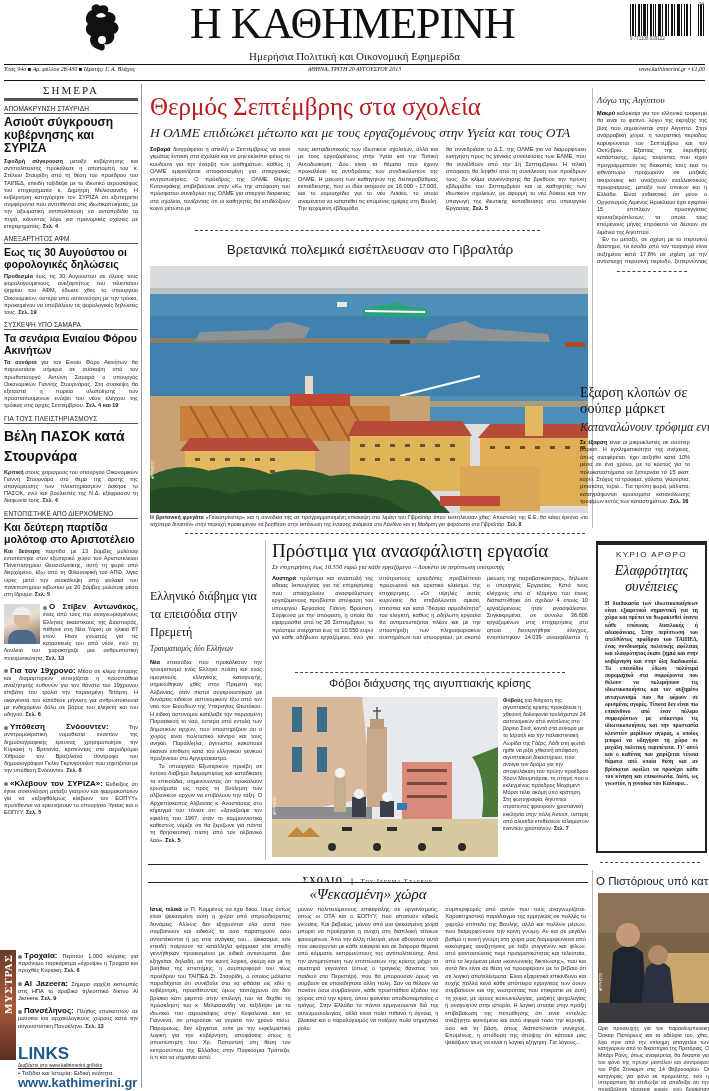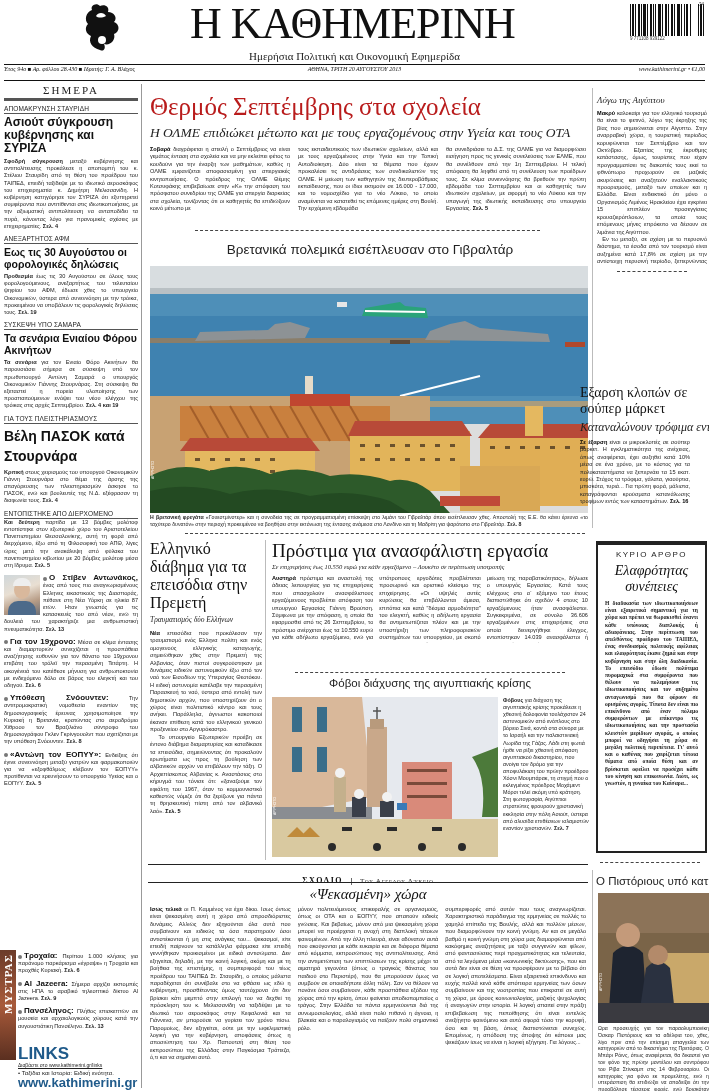--- a/index.html
+++ b/index.html
@@ -104,34 +104,35 @@
     <div class="lc-head" style="font-size:10.5px;line-height:12px;">Τα σενάρια Ενιαίου Φόρου Ακινήτων</div>
     <div class="lc-item"><b>Τα σενάρια</b> <span>για τον Ενιαίο Φόρο Ακινήτων θα παρουσιάσει σήμερα σε σύσκεψη υπό τον πρωθυπουργό Αντώνη Σαμαρά ο υπουργός Οικονομικών Γιάννης Στουρνάρας. Στη σύσκεψη θα εξεταστεί η πορεία υλοποίησης των προαπαιτούμενων ενόψει του νέου ελέγχου της τρόικας στις αρχές Σεπτεμβρίου.</span> <b>Σελ. 4 και 19</b></div>
   </div>
   <div>
     <div class="lc-kicker">ΓΙΑ ΤΟΥΣ ΠΛΕΙΣΤΗΡΙΑΣΜΟΥΣ</div>
     <div class="lc-head" style="font-size:14px;line-height:20px;">Βέλη ΠΑΣΟΚ κατά Στουρνάρα</div>
     <div class="lc-item"><b>Κριτική</b> <span>στους χειρισμούς του υπουργού Οικονομικών Γιάννη Στουρνάρα στο θέμα της άρσης της απαγόρευσης των πλειστηριασμών άσκησε το ΠΑΣΟΚ, ενώ και βουλευτές της Ν.Δ. εξέφρασαν τη διαφωνία τους.</span> <b>Σελ. 4</b></div>
   </div>
   <div>
     <div class="lc-kicker">ΕΝΤΟΠΙΣΤΗΚΕ ΑΠΟ ΔΙΕΡΧΟΜΕΝΟ</div>
+    <div class="lc-head" style="font-size:10.5px;line-height:12px;">Και δεύτερη παρτίδα μολότοφ στο Αριστοτέλειο</div>
     <div class="lc-item"><b>Και δεύτερη</b> <span>παρτίδα με 13 βόμβες μολότοφ εντοπίστηκε στον εξωτερικό χώρο του Αριστοτελείου Πανεπιστημίου Θεσσαλονίκης, αυτή τη φορά από διερχόμενο, έξω από τη Φιλοσοφική του ΑΠΘ, λίγες ώρες μετά την ανακάλυψη από φύλακα του πανεπιστημίου κιβωτίου με 20 βόμβες μολότοφ μέσα στη Ιδρυμα.</span> <b>Σελ. 5</b></div>
   </div>
 
   <div class="lc-item" style="margin-top:4px;">
     <div style="float:left;width:36px;height:40px;margin:1px 3px 1px 0;background:linear-gradient(160deg,#cfd7db 0%,#e9dfd2 40%,#b79c86 70%,#6b6f78 100%);position:relative;">
       <div style="position:absolute;left:10px;top:6px;width:16px;height:18px;border-radius:50%;background:#d9b89c;"></div>
       <div style="position:absolute;left:9px;top:3px;width:18px;height:8px;border-radius:8px 8px 0 0;background:#eee;"></div>
       <div style="position:absolute;left:4px;top:26px;width:28px;height:14px;border-radius:10px 10px 0 0;background:#4d6a8a;"></div>
     </div>
     <span class="bullet"></span><b class="lead">Ο Στίβεν Αντωνάκος,</b> <span>ένας από τους πιο αναγνωρισμένους Ελληνες εικαστικούς της Διασποράς, πέθανε στη Νέα Υόρκη σε ηλικία 87 ετών. Ηταν γνωστός για τις κατασκευές του από νέον, ενώ τη δουλειά του χαρακτήριζε μια ανθρωπιστική πνευματικότητα.</span> <b>Σελ. 13</b>
   </div>
   <div class="lc-item"><span class="bullet"></span><b class="lead">Για τον 19χρονο:</b> <span>Μέσα σε κλίμα έντασης και διαμαρτυριών συνεχίζεται η προσπάθεια αναζήτησης ευθυνών για τον θάνατο του 19χρονου επιβάτη του τρόλεϊ την περασμένη Τετάρτη. Η οικογένειά του κατέθεσε μήνυση για ανθρωποκτονία με ενδεχόμενο δόλο σε βάρος του ελεγκτή και του οδηγού.</span> <b>Σελ. 6</b></div>
   <div class="lc-item"><span class="bullet"></span><b class="lead">Υπόθεση Σνόουντεν:</b> <span>Την αντιτρομοκρατική νομοθεσία εναντίον της δημοσιογραφικής έρευνας χρησιμοποίησε την Κυριακή η Βρετανία, κρατώντας στο αεροδρόμιο Χίθροου τον Βραζιλιάνο σύντροφο του δημοσιογράφου Γκλεν Γκρίνγουολντ που σχετίζεται με την υπόθεση Σνόουντεν.</span> <b>Σελ. 8</b></div>
-  <div class="lc-item"><span class="bullet"></span><b class="lead">«Αντώνη τον ΕΟΠΥΥ»:</b> <span>Ενδείξεις ότι έγινε συνεννόηση μεταξύ γιατρών και φαρμακοποιών για να «εξοφθάλμως κλέβουν τον ΕΟΠΥΥ» προτίθενται να ερευνήσουν το υπουργείο Υγείας και ο ΕΟΠΥΥ.</span> <b>Σελ. 5</b></div>
+  <div class="lc-item"><span class="bullet"></span><b class="lead">«Κλέβουν τον ΣΥΡΙΖΑ»:</b> <span>Ενδείξεις ότι έγινε συνεννόηση μεταξύ γιατρών και φαρμακοποιών για να «εξοφθάλμως κλέβουν τον ΕΟΠΥΥ» προτίθενται να ερευνήσουν το υπουργείο Υγείας και ο ΕΟΠΥΥ.</span> <b>Σελ. 5</b></div>
 </div>
 
 <div class="abs" style="left:0;top:950px;width:16px;height:110px;background:linear-gradient(180deg,#6b3b2a,#a85a3a 50%,#5a2f20);">
   <div class="serif" style="position:absolute;left:2px;top:4px;writing-mode:vertical-rl;transform:rotate(180deg);font-size:11px;font-weight:bold;color:#fff;letter-spacing:1px;">ΜΥΣΤΡΑΣ</div>
 </div>
 <div class="abs" style="left:18px;top:952px;width:120px;">
   <div class="lc-item"><span class="bullet"></span><b class="lead">Τροχαία:</b> <span>Περίπου 1.000 κλήσεις για παράνομο παρκάρισμα «έγραψε» η Τροχαία και προχθές Κυριακή.</span> <b>Σελ. 6</b></div>
   <div class="lc-item"><span class="bullet"></span><b class="lead">Al Jazeera:</b> <span>Σήμερα αρχίζει εκπομπές στις ΗΠΑ το αραβικό τηλεοπτικό δίκτυο Al Jazeera.</span> <b>Σελ. 9</b></div>
   <div class="lc-item"><span class="bullet"></span><b class="lead">Πανσέληνος:</b> <span>Πλήθος επισκεπτών σε μουσεία και αρχαιολογικούς χώρους κατά την αυγουστιάτικη Πανσέληνο.</span> <b>Σελ. 13</b></div>
 </div>
@@ -244,21 +245,21 @@
   <div class="dash" style="margin:6px 20px 0;"></div>
 </div>
 
 <div class="abs" style="left:580px;top:385px;width:110px;">
   <div class="serif" style="font-size:14px;line-height:16px;color:#111;">Εξαρση κλοπών σε σούπερ μάρκετ</div>
   <div class="serif" style="font-size:12px;font-style:italic;color:#222;margin:3px 0 4px;white-space:nowrap;text-align:right;">Καταναλώνουν τρόφιμα εντός</div>
   <div class="body-text" style="height:80px;"><b>Σε έξαρση</b> <span>είναι οι μικροκλοπές σε σούπερ μάρκετ. Η εγκληματικότητα της ανέχειας, όπως αναφέρεται, έχει αυξηθεί κατά 10% μέσα σε ένα χρόνο, με το κόστος για τα πολυκαταστήματα να ξεπερνάει τα 15 εκατ. ευρώ. Στόχος τα τρόφιμα, γάλατα, γιαούρτια, μπισκότα, τυριά... Για πρώτη φορά, μάλιστα, καταγράφονται κρούσματα κατανάλωσης τροφίμων εντός των καταστημάτων.</span> <b>Σελ. 16</b></div>
 </div>
 
 <div class="abs" style="left:150px;top:540px;width:112px;">
-  <div class="serif" style="font-size:16px;line-height:18px;color:#111;">Ελληνικό διάβημα για τα επεισόδια στην Πρεμετή</div>
+  <div class="serif" style="font-size:12px;line-height:18px;color:#111;margin-top:47px;">Ελληνικό διάβημα για τα επεισόδια στην Πρεμετή</div>
   <div class="serif" style="font-size:7.5px;font-style:italic;color:#222;margin:3px 0 6px;">Τραυματισμός δύο Ελλήνων</div>
   <div class="body-text" style="height:228px;"><b>Νέα</b> <span>επεισόδια που προκάλεσαν την τραυματισμό ενός Ελληνα πολίτη και ενός ομογενούς ελληνικής καταγωγής, σημειώθηκαν χθες στην Πρεμετή της Αλβανίας, όταν πιστοί συγκρούστηκαν με δυνάμεις ειδικών αστυνομικών έξω από τον ναό των Εισοδίων της Υπεραγίας Θεοτόκου. Η ειδική αστυνομία κατέλαβε την περασμένη Παρασκευή το ναό, ύστερα από εντολή των δημοτικών αρχών, που υποστηρίζουν ότι ο χώρος είναι πολιτιστικό κέντρο και τους ανήκει. Παράλληλα, άγνωστοι κακοποιοί έκαναν επίθεση κατά του ελληνικού γενικού προξενείου στο Αργυρόκαστρο.</span><br>&nbsp;&nbsp;<span>Το υπουργείο Εξωτερικών προέβη σε έντονο διάβημα διαμαρτυρίας και καταδίκασε τα επεισόδια, σημειώνοντας ότι προκαλούν ερωτήματα ως προς τη βούληση των αλβανικών αρχών να επιβάλουν την τάξη. Ο Αρχιεπίσκοπος Αλβανίας κ. Αναστάσιος στο κήρυγμά του τόνισε ότι: «ξαναζούμε τον εφιάλτη του 1967, όταν το κομμουνιστικό καθεστώς νόμιζε ότι θα ξερίζωνε για πάντα τη θρησκευτική πίστη από τον αλβανικό λαό».</span> <b>Σελ. 5</b></div>
 </div>
 <div class="abs vrule" style="left:265px;top:540px;height:320px;border-left-color:#bbb;"></div>
 
 <div class="abs serif" style="left:272px;top:540px;width:318px;font-size:19px;line-height:21px;color:#111;white-space:nowrap;">Πρόστιμα για ανασφάλιστη εργασία</div>
 <div class="abs serif" style="left:272px;top:563px;width:318px;font-size:6.5px;font-style:italic;color:#222;white-space:nowrap;">Σε επιχειρήσεις έως 10.550 ευρώ για κάθε εργαζόμενο – Λουκέτο σε περίπτωση υποτροπής</div>
 <div class="abs" style="left:272px;top:575px;width:316px;display:flex;gap:6px;">
   <div class="body-text" style="flex:1;height:68px;"><b>Αυστηρά</b> <span>πρόστιμα και αναστολή της άδειας λειτουργίας για τις επιχειρήσεις που απασχολούν ανασφάλιστους εργαζόμενους προβλέπει απόφαση του υπουργού Εργασίας Γιάννη Βρούτση. Σύμφωνα με την απόφαση, η οποία θα εφαρμοσθεί από τις 26 Σεπτεμβρίου, το πρόστιμο ανέρχεται έως τα 10.550 ευρώ για κάθε αδήλωτο εργαζόμενο, ενώ για τους</span></div>
   <div class="body-text" style="flex:1;height:68px;">υπότροπους εργοδότες προβλέπεται προσωρινό και οριστικό κλείσιμο της επιχείρησης. «Οι υψηλές αυτές κυρώσεις θα επιβάλλονται άμεσα, επιτόπια και κατά "δέσμια αρμοδιότητα" του ελεγκτή, καθώς η αδήλωτη εργασία θα αντιμετωπίζεται πλέον και με την υποστήριξη των πληροφοριακών συστημάτων του υπουργείου, με σκοπό την αποτελεσματική</div>
@@ -321,21 +322,21 @@
   <div class="sans" style="text-align:center;font-size:8px;letter-spacing:1.5px;color:#222;margin-top:5px;">ΚΥΡΙΟ ΑΡΘΡΟ</div>
   <div class="serif" style="text-align:center;font-size:14px;line-height:16px;font-style:italic;color:#111;margin:4px 4px 5px;">Ελαφρότητας συνέπειες</div>
   <div class="serif" style="margin:0 7px;font-size:5.6px;line-height:7.2px;font-weight:bold;text-align:justify;color:#222;height:235px;overflow:hidden;">Η διαδικασία των ιδιωτικοποιήσεων είναι εξαιρετικά σημαντική για τη χώρα και πρέπει να θωρακισθεί έναντι κάθε υπόνοιας διαπλοκής ή αδιαφάνειας. Στην περίπτωση του απελθόντος προέδρου του ΤΑΙΠΕΔ, ένας συνδυασμός πολιτικής αφέλειας και ελαφρότητας έκανε ζημιά και στην κυβέρνηση και στην όλη διαδικασία. Το επεισόδιο έδωσε πολύτιμα πυρομαχικά στα συμφέροντα που θέλουν να πολεμήσουν τις ιδιωτικοποιήσεις και τον αυξημένο ανταγωνισμό που θα φέρουν σε ορισμένες αγορές. Τίποτα δεν είναι πιο επικίνδυνο από έναν πόλεμο συμφερόντων με επίκεντρο τις ιδιωτικοποιήσεις και την προστασία κλειστών μερίδιων αγοράς, ο οποίος μπορεί να οδηγήσει τη χώρα σε μεγάλη πολιτική περιπέτεια. Γι' αυτό και ο καθένας που χειρίζεται τέτοια θέματα από οποία θέση και αν βρίσκεται οφείλει να προσέχει κάθε του κίνηση και επικοινωνία. Διότι, ως γνωστόν, η γυναίκα του Καίσαρα...</div>
 </div>
 <div class="abs dash" style="left:600px;top:862px;width:100px;"></div>
 
 <div class="abs hrule" style="left:148px;top:864px;width:440px;"></div>
 <div class="abs" style="left:148px;top:869px;width:440px;text-align:center;white-space:nowrap;">
   <span class="serif" style="font-size:8px;font-weight:bold;letter-spacing:1.5px;color:#111;">ΣΧΟΛΙΟ</span>
   <span style="font-size:8px;color:#111;margin:0 3px;">|</span>
-  <span class="serif" style="font-size:7px;letter-spacing:0.8px;font-variant:small-caps;color:#111;">Του Αγγελου Λύκειο</span>
+  <span class="serif" style="font-size:7px;letter-spacing:0.8px;font-variant:small-caps;color:#111;">Του Ιδρυμα Σταγκου</span>
 </div>
 <div class="abs hrule" style="left:148px;top:882px;width:440px;"></div>
 <div class="abs serif" style="left:148px;top:886px;width:440px;text-align:center;font-size:15px;font-style:italic;color:#111;">«Ψεκασμένη» χώρα</div>
 <div class="abs" style="left:150px;top:906px;width:436px;display:flex;gap:7px;">
   <div class="body-text" style="flex:1;height:182px;"><b>Ισως τελικά</b> <span>οι Π. Καμμένος να έχει δίκιο. Ισως όντως είναι ψεκασμένη αυτή η χώρα από απροσδιόριστες δυνάμεις. Αλλιώς δεν εξηγούνται όλα αυτά που συμβαίνουν και ειδικώς τα όσα παρατηρούν όσοι αντιστέκονται ή μη στις ανάγκες του... ψεκασμοί, είτε επειδή παίρνουν τα κατάλληλα φάρμακα είτε επειδή γεννήθηκαν προικισμένοι με ειδικά αντισώματα. Δεν εξηγείται, δηλαδή, με την κοινή λογική, ακόμη και με τη βοήθεια της επιστήμης, η συμπεριφορά του τέως προέδρου του ΤΑΙΠΕΔ Στ. Σταυρίδη, ο οποίος μάλιστα παραδέχεται ότι συνέβαλε στο να φθάσει ως εδώ η κυβέρνηση, προσθέτοντας όμως ταυτόχρονα ότι δεν βρίσκει κάτι μεμπτό στην επιλογή του να δεχθεί τη πρόσκληση του κ. Μελισσανίδη να ταξιδέψει με το ιδιωτικό του αεροσκάφος στην Κεφαλονιά και τα Γιάννενα, αν μπορούσε να γυρίσει τον χρόνο πίσω. Παρομοίως, δεν εξηγείται, ούτε με την ωφελιμιστική λογική για την κυβέρνηση, αποφάσεις όπως η αποσιώπηση του Χρ. Παπουτσή στη θέση του εκπροσώπου της Ελλάδας στην Παγκόσμια Τράπεζα, ό,τι και να σημαίνει αυτό.</span></div>
   <div class="body-text" style="flex:1;height:182px;">μόνον πολιτευόμενους επικεφαλής σε οργανισμούς, όπως οι ΟΤΑ και ο ΕΟΠΥΥ, που απαιτούν ειδικές γνώσεις. Και βεβαίως, μόνον από μια ψεκασμένη χώρα μπορεί να προέρχεται η ανοχή στη διαπλοκή τέτοιων φαινομένων. Από την άλλη πλευρά, είναι αδύνατον αυτά που ακούγονται με κάθε ευκαιρία και σε διάφορα θέματα από κόμματα, εκπροσώπους της αντιπολίτευσης. Από την αντιμετώπιση των επιπτώσεων της κρίσης μέχρι τα αιματηρά γεγονότα (όπως ο τραγικός θάνατος του παιδιού στο Περιστέρι), που θα μπορούσαν όμως να συμβούν σε οποιαδήποτε άλλη πόλη. Σαν να θέλουν να πονάνε όσοι συμβαίνουν, κάθε προσπάθεια εξόδου της χώρας από την κρίση, όπου φαίνεται αποδιοπομπαίος ο τράγος. Στην Ελλάδα τα πάντα ερμηνεύονται διά της συνωμοσιολογίας, αλλά είναι πολύ πιθανό η άγνοια, η βλακεία και ο παραλογισμός να παίζουν πολύ σημαντικό ρόλο.</div>
   <div class="body-text" style="flex:1;height:182px;">συμπεριφορές από αυτόν που τους αναγνωρίζεται. Χαρακτηριστικό παράδειγμα της ερμηνείας σε πολλές το χαμηλό επίπεδο της Βουλής, αλλά και πολλών μέσων, που διαμορφώνουν την κοινή γνώμη. Αν και σε μεγάλο βαθμό η κοινή γνώμη στη χώρα μας διαμορφώνεται από κακόφημες αναζητήσεις με ταξύ συγγενών και φίλων, από φαντασιώσεις περί πραγματικότητας και τελευταία, από τα λεγόμενα μέσα «κοινωνικής δικτύωσης», που και αυτά δεν είναι σε θέση να προσφέρουν με το βέβαιο ότι σε λογική αποτελέσματα. Είναι εξαιρετικά επικίνδυνο και ευχής παλλά κενά κάθε απόπειρα ερμηνείας των όσων συμβαίνουν και της νοοτροπίας που επικρατεί σε αυτή τη χώρα, με όρους κοινωνιολογίας, μαζικής ψυχολογίας ή αναγωγών στην ιστορία. Η λογική απαιτεί στην πράξη επιβεβαίωση της πεποίθησης ότι είναι εντελώς ανεξήγητο φαινόμενο και αυτό αφορά τόσο την κορυφή, όσο και τη βάση, όπως διαπιστώνεται συνεχώς. Επομένως, η απόδοση της άποψης ότι κάποιοι μας ψεκάζουν ίσως να είναι η λογική εξήγηση. Για λόγους...</div>
 </div>
 
 <div class="abs vrule" style="left:592px;top:870px;height:218px;border-left-color:#bbb;"></div>

